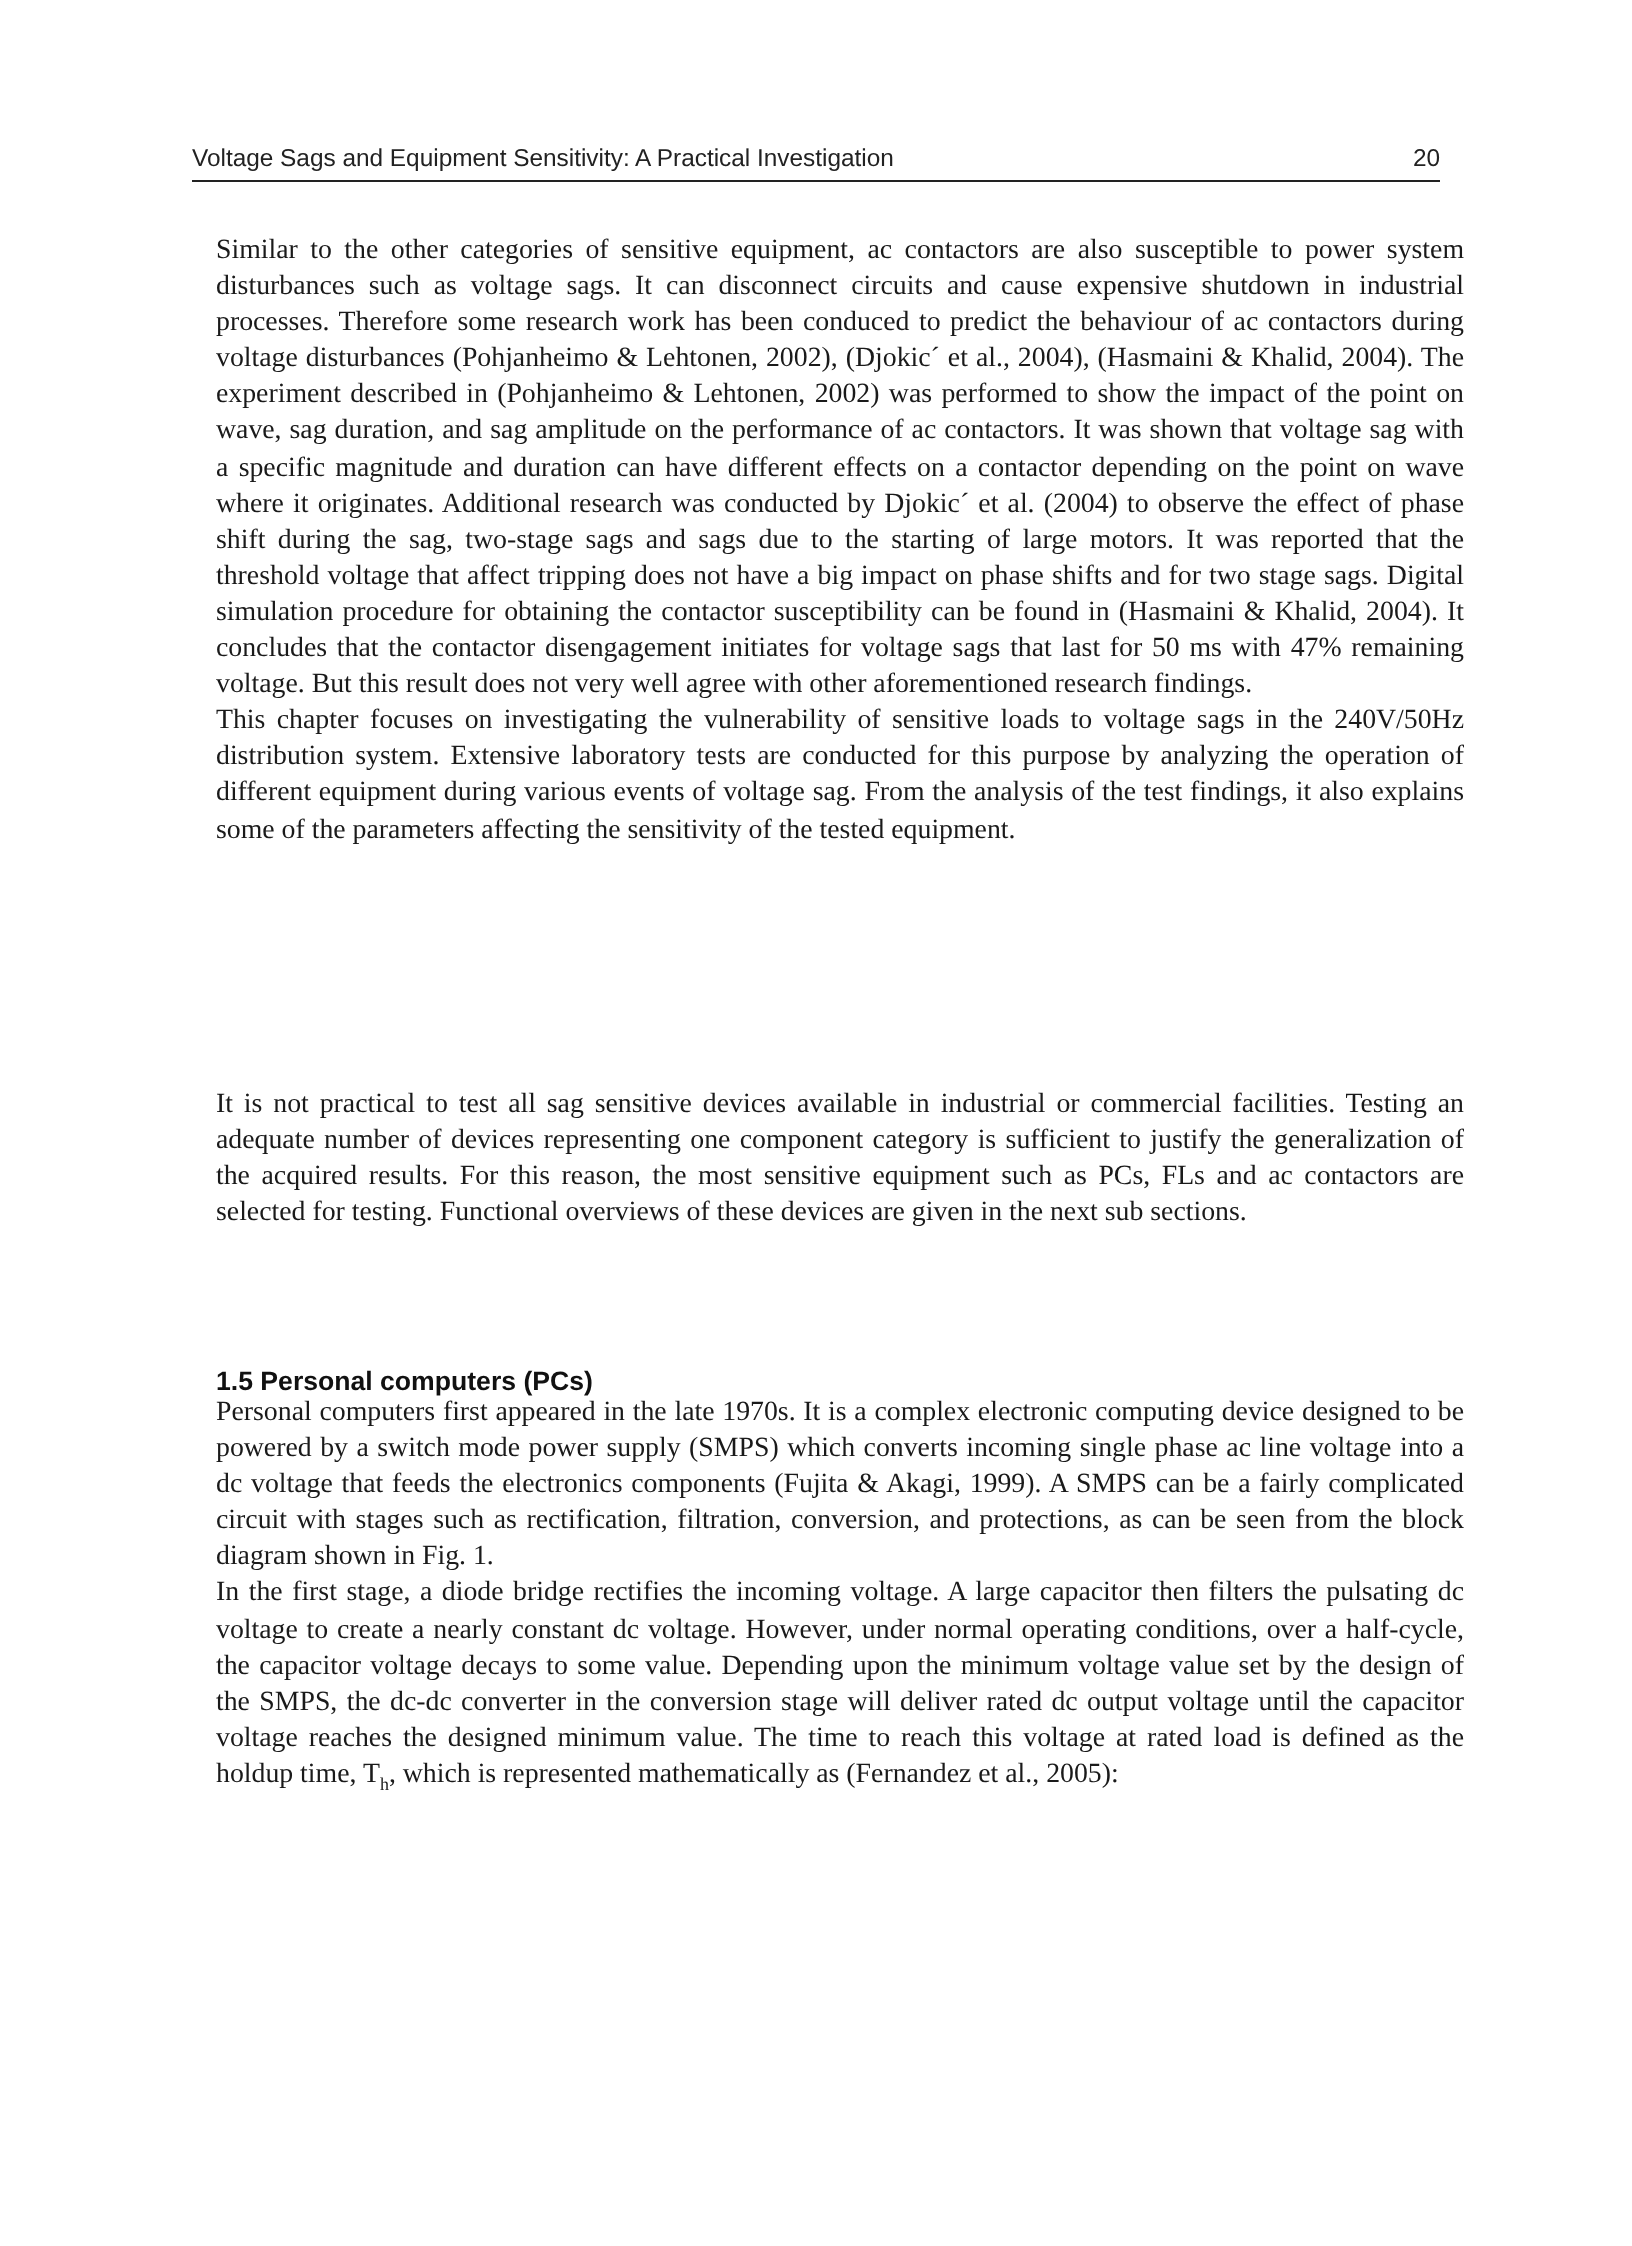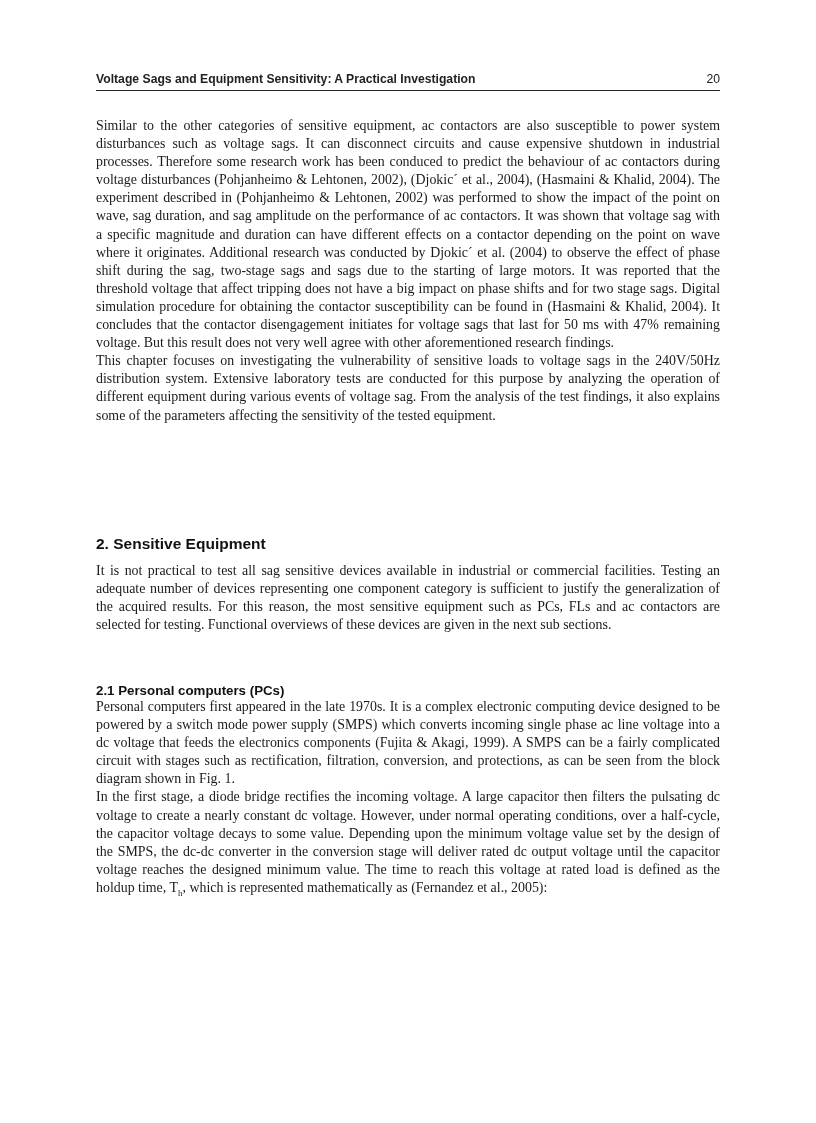--- a/index.html
+++ b/index.html
@@ -3,27 +3,27 @@
   <meta charset="utf-8">
   <style>
     html, body { margin: 0; padding: 0; background: #ffffff; }
     body { width: 816px; height: 1123px; position: relative; overflow: hidden; }
     .page { position: absolute; left: 96px; top: 0; width: 624px; color: #111111; }
     .running-header {
       position: absolute; top: 72px; left: 0; width: 624px; height: 18px;
       border-bottom: 1.3px solid #222;
       font-family: "Liberation Sans", sans-serif; font-size: 12.2px; color: #222;
     }
-    .running-header .title { position: absolute; left: 0; top: 0; font-weight: bold; }
+    .running-header .title { position: absolute; left: 0; top: 0; }
     .running-header .pnum { position: absolute; right: 0; top: 0; }
     .body-text {
       font-family: "Liberation Serif", serif; font-size: 13.9px; line-height: 18.1px;
       text-align: justify; margin: 0; color: #1a1a1a;
     }
-    .block { position: absolute; left: 0; width: 624px; }
+    .block { position: absolute; left: 12px; width: 624px; }
     .h2 {
       font-family: "Liberation Sans", sans-serif; font-weight: bold; font-size: 15.5px;
       margin: 0; color: #111;
     }
     .h3 {
       font-family: "Liberation Sans", sans-serif; font-weight: bold; font-size: 13.3px;
       margin: 0; color: #111;
     }
     .it { }
     sub { font-size: 9px; }
@@ -36,22 +36,21 @@
     <span class="title">Voltage Sags and Equipment Sensitivity: A Practical Investigation</span>
     <span class="pnum">20</span>
   </div>
 
   <div class="block" style="top:117px;">
     <p class="body-text">Similar to the other categories of sensitive equipment, ac contactors are also susceptible to power system disturbances such as voltage sags. It can disconnect circuits and cause expensive shutdown in industrial processes. Therefore some research work has been conduced to predict the behaviour of ac contactors during voltage disturbances (Pohjanheimo &amp; Lehtonen, 2002), (Djokic´ et al., 2004), (Hasmaini &amp; Khalid, 2004). The experiment described in (Pohjanheimo &amp; Lehtonen, 2002) was performed to show the impact of the point on wave, sag duration, and sag amplitude on the performance of ac contactors. It was shown that voltage sag with a specific magnitude and duration can have different effects on a contactor depending on the point on wave where it originates. Additional research was conducted by Djokic´ et al. (2004) to observe the effect of phase shift during the sag, two-stage sags and sags due to the starting of large motors. It was reported that the threshold voltage that affect tripping does not have a big impact on phase shifts and for two stage sags.  Digital simulation procedure for obtaining the contactor susceptibility can be found in (Hasmaini &amp; Khalid, 2004). It concludes that the contactor disengagement initiates for voltage sags that last for 50 ms with 47% remaining voltage.  But this result does not very well agree with other aforementioned research findings.</p>
     <p class="body-text">This chapter focuses on investigating the vulnerability of sensitive loads to voltage sags in the 240V/50Hz distribution system.  Extensive laboratory tests are conducted for this purpose by analyzing the operation of different equipment during various events of voltage sag. From the analysis of the test findings, it also explains some of the parameters affecting the sensitivity of the tested equipment.</p>
   </div>
 
   <div class="block" style="top:535px;">
-    <h2 class="h2">2. Sensitive Equipment</h2>
     <p class="body-text" style="margin-top:9px;">It is not practical to test all sag sensitive devices available in industrial or commercial facilities. Testing an adequate number of devices representing one component category is sufficient to justify the generalization of the acquired results. For this reason, the most sensitive equipment such as PCs, FLs and ac contactors are selected for testing. Functional overviews of these devices are given in the next sub sections.</p>
   </div>
 
   <div class="block" style="top:683px;">
-    <h3 class="h3">2.1 Personal computers (PCs)</h3>
+    <h3 class="h3">1.5 Personal computers (PCs)</h3>
     <p class="body-text">Personal computers first appeared in the late 1970s. It is a complex electronic computing device designed to be powered by a switch mode power supply (SMPS) which converts incoming single phase ac line voltage into a dc voltage that feeds the electronics components (Fujita &amp; Akagi, 1999). A SMPS can be a fairly complicated circuit with stages such as rectification, filtration, conversion, and protections, as can be seen from the block diagram shown in Fig. 1.</p>
     <p class="body-text"><span>In the first stage, a diode bridge rectifies the incoming voltage. A large capacitor then filters the pulsating dc voltage to create a nearly constant dc voltage. However, under normal operating conditions, over a half-cycle, the capacitor voltage decays to some value. Depending upon the minimum voltage value set by the design of the SMPS, the dc-dc converter in the conversion stage will deliver rated dc output voltage until the capacitor voltage reaches the designed minimum value. The time to reach this voltage at rated load is defined as the holdup time, </span><span class="it"><span>T</span><sub>h</sub></span><span>, which is represented mathematically as (Fernandez et al., 2005):</span></p>
   </div>
 </div>
 
 </body></html>

